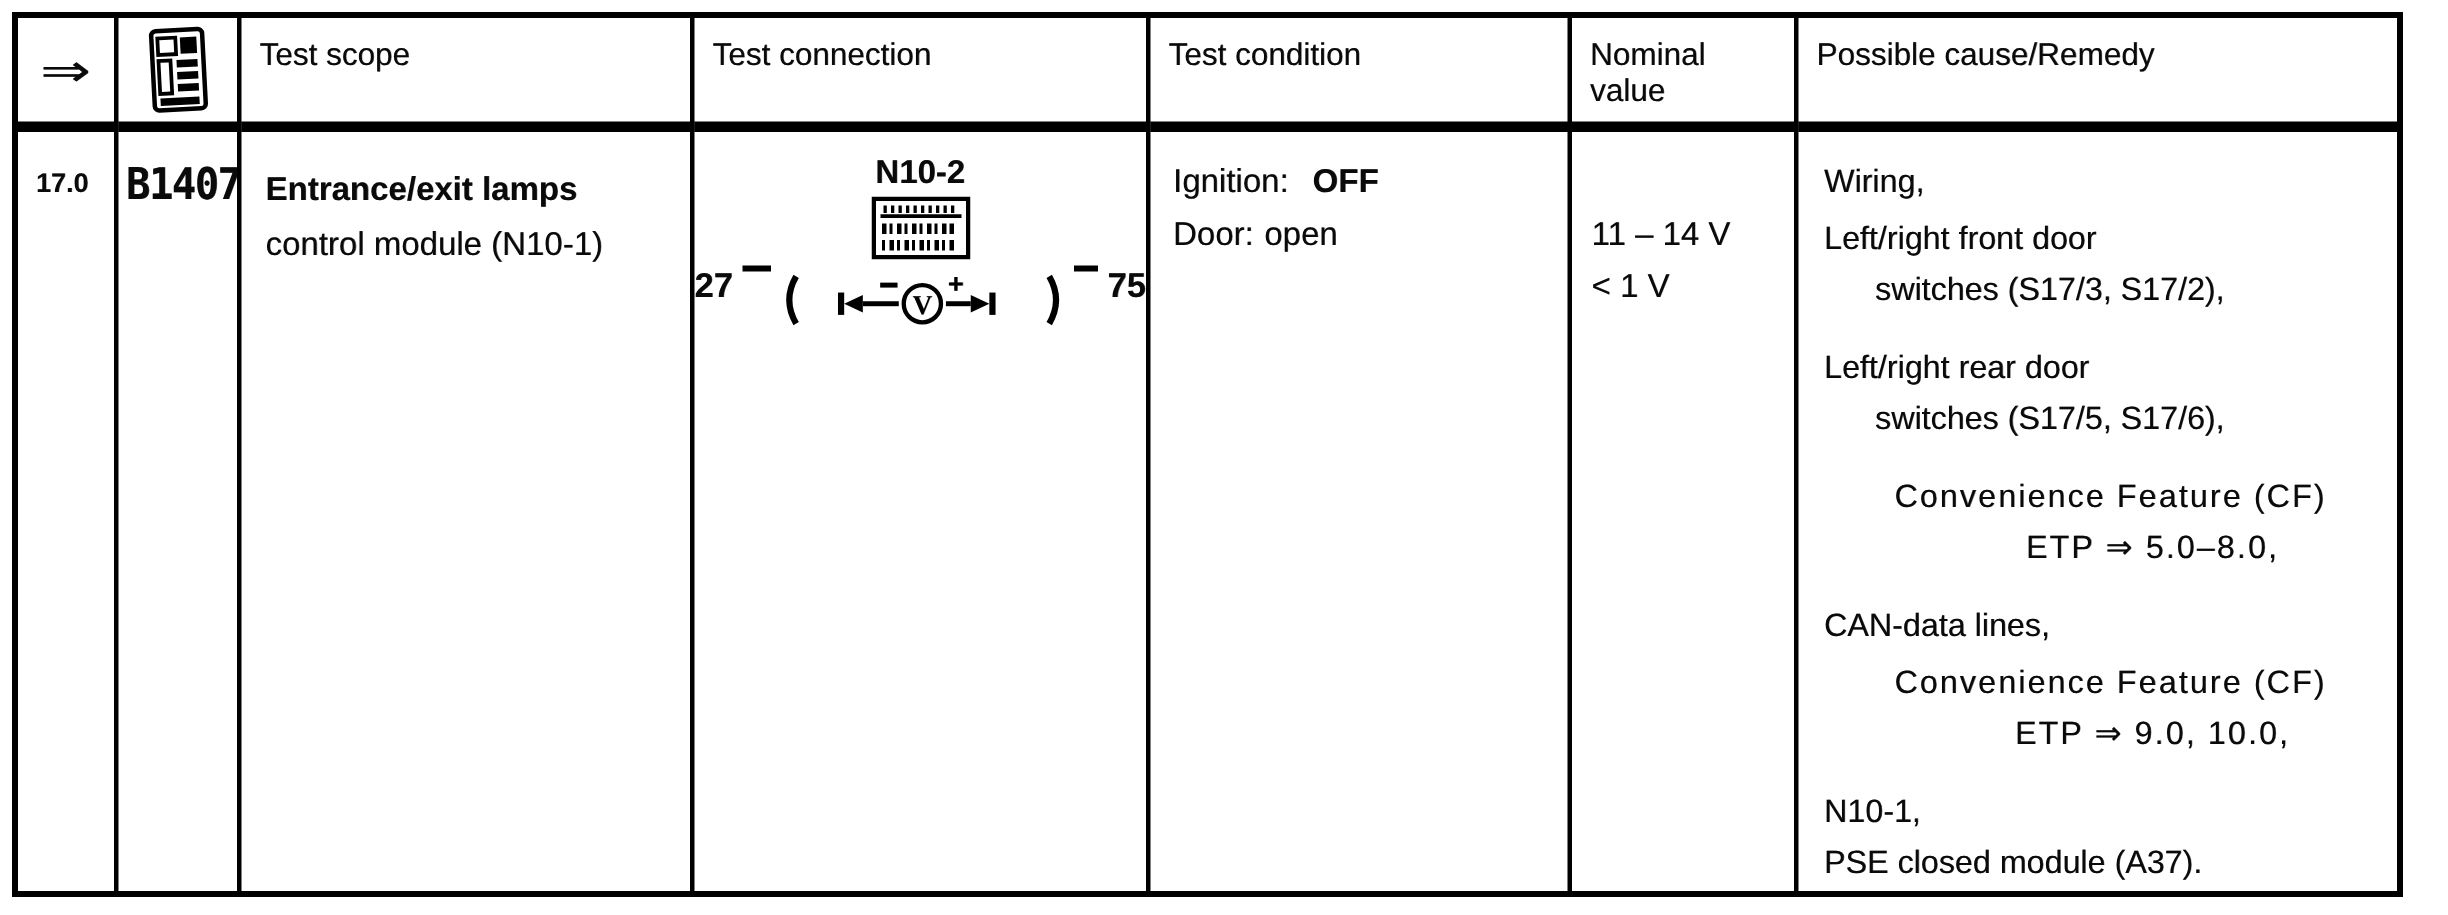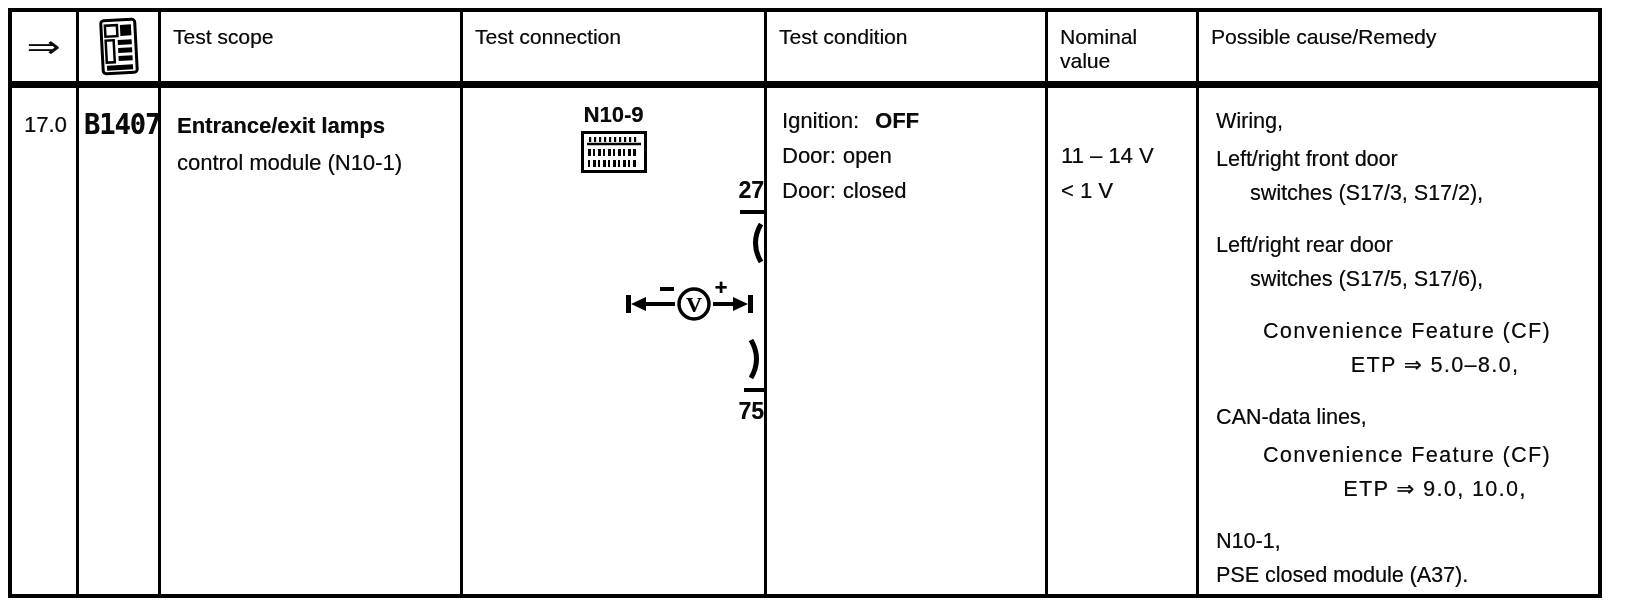--- a/index.html
+++ b/index.html
@@ -17,33 +17,33 @@
     background:#fff;
     text-shadow:0.35px 0 0 rgba(0,0,0,.55);
   }
   .cell { border-right:3px solid #000; overflow:hidden; }
   .cell.last { border-right:none; }
   .hcell { border-bottom:7px solid #000; font-size:21px; padding:13px 10px 0 12px; }
   .hcell.center { display:flex; align-items:center; justify-content:center; padding:0; }
   .arrow-big { font-size:30px; transform:scaleX(1.35); display:inline-block; font-weight:400; }
 
   
-  .b-step { padding:24px 0 0 12px; font-size:22px; }
+  .b-step { padding:24px 0 0 12px; font-size:18px;font-weight:bold; }
   .b-code { padding:20px 0 0 5px; }
   .lcd {
     font-family:"DejaVu Sans Mono", monospace; font-weight:700;
     font-size:27px; letter-spacing:-1px; transform:scaleY(1.08); display:inline-block;
   }
   .b-scope { padding:19px 0 0 16px; font-size:22px; line-height:37px; }
   .scope-title { font-weight:700; }
 
   .b-conn { padding-top:14px; text-align:center; }
   .conn-module { font-weight:700; font-size:22px; }
   .conn-icon { margin:3px auto 2px; display:block; }
-  .conn-meter { display:flex; align-items:flex-end; justify-content:center; gap:6px; margin-top:4px;flex-direction:column; }
+  .conn-meter { display:flex; align-items:flex-start; justify-content:center; gap:6px; margin-top:4px; }
   .pin-num { font-weight:700; font-size:23px; }
   .hline { width:24px; height:4px; background:#000; }
   .hline.short { width:20px; }
   .gap-sp { width:14px; }
 
   .b-cond { padding:15px 0 0 15px; font-size:22px; line-height:35px; }
   .cond-val { margin-left:7px; }
   .cond-val.strong { font-weight:700; margin-left:16px; }
 
   .b-nom { padding:50px 0 0 13px; font-size:22px; line-height:35px; }
@@ -92,21 +92,21 @@
     <div class="cell b-code">
       <span class="lcd">B1407</span>
     </div>
 
     <div class="cell b-scope">
       <div class="scope-title">Entrance/exit lamps</div>
       <div>control module (N10-1)</div>
     </div>
 
     <div class="cell b-conn">
-      <div class="conn-module">N10-9</div>
+      <div class="conn-module">N10-2</div>
 
       <svg class="conn-icon" width="66" height="42" viewBox="0 0 66 42">
         <rect x="1.5" y="1.5" width="63" height="39" fill="#fff" stroke="#000" stroke-width="3"></rect>
         <line x1="6" y1="13" x2="60" y2="13" stroke="#000" stroke-width="2.5"></line>
         <g fill="#000">
           <rect x="8" y="6" width="2.2" height="5"></rect>
             <rect x="13" y="6" width="2.2" height="5"></rect>
           <rect x="18" y="6" width="2.2" height="5"></rect>
             <rect x="23" y="6" width="2.2" height="5"></rect>
           <rect x="28" y="6" width="2.2" height="5"></rect>
@@ -166,23 +166,20 @@
       </div>
     </div>
 
     <div class="cell b-cond">
       <div>
         <span>Ignition:</span><span class="cond-val strong">OFF</span>
       </div>
       <div>
         <span>Door:</span><span class="cond-val">open</span>
       </div>
-      <div>
-        <span>Door:</span><span class="cond-val">closed</span>
-      </div>
     </div>
 
     <div class="cell b-nom">
       <div>11 – 14 V</div>
       <div>&lt; 1 V</div>
     </div>
 
     <div class="cell b-rem last">
       <div class="rem-line">Wiring,</div>
       <div class="rem-line gap-sm">Left/right front door</div>

